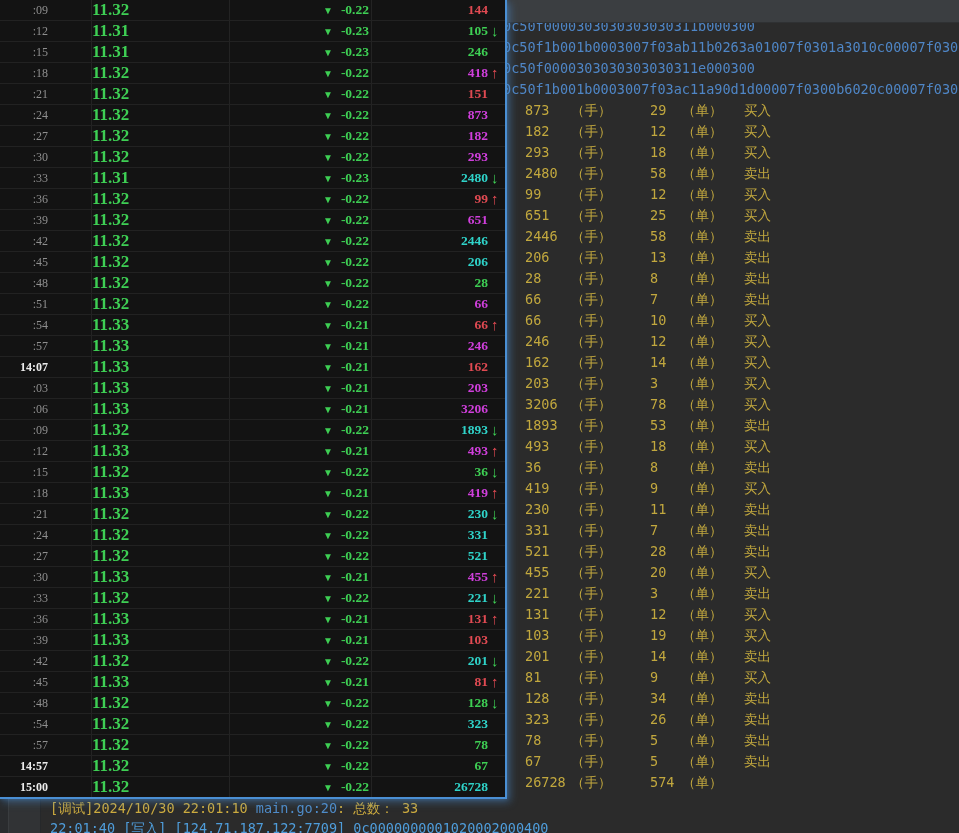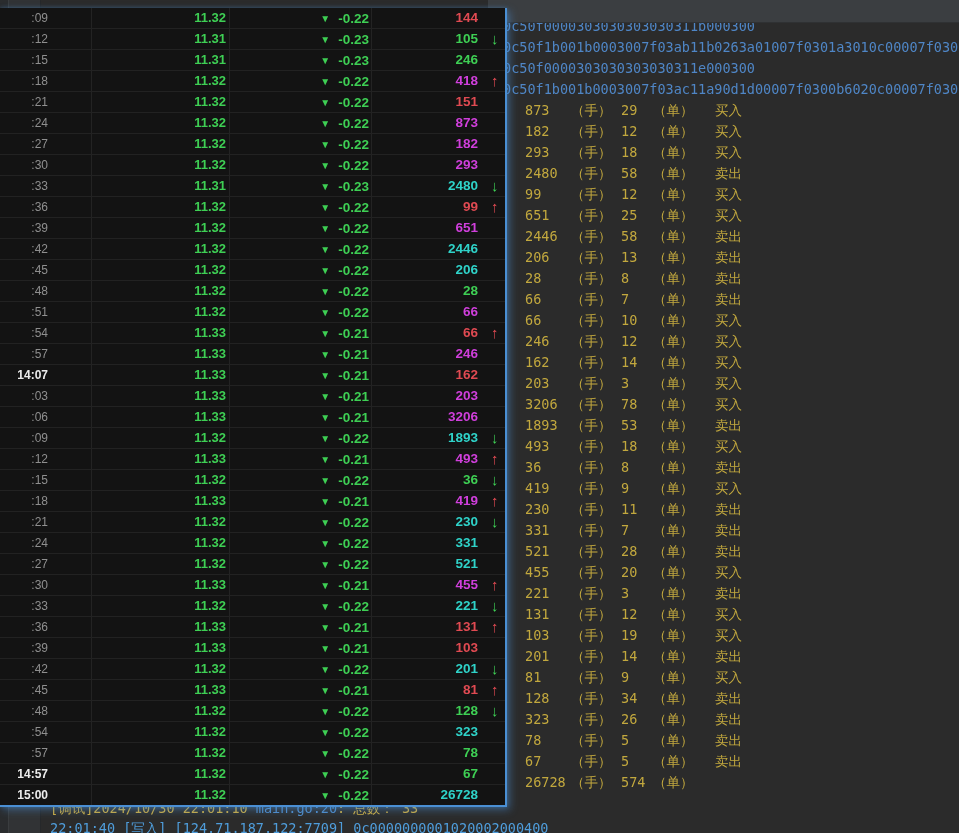--- a/index.html
+++ b/index.html
@@ -15,48 +15,49 @@
   .topbar{position:absolute;left:488px;top:0;right:0;height:22px;background:var(--toolbar-bg,#3b3e41);border-bottom:1px solid #2f3133;z-index:3;}
   
   .right-console{
     position:absolute;left:497px;top:16px;z-index:2;white-space:nowrap;
     font-family:"DejaVu Sans Mono","DejaVu Sans",monospace;font-size:13.5px;line-height:21px;
   }
   .hexline{color:var(--console-blue,#4f86c6);padding-left:6px;}
   .trade-row{display:flex;color:var(--console-yellow,#c2a83e);padding-left:28px;}
   .tc-vol{flex:none;width:46px;}
   .tc-shou{flex:none;width:50px;}
-  .tc-cnt{flex:none;width:32px;}
+  .tc-cnt{flex:none;width:32px;margin-left:29px;}
   .tc-dan{flex:none;width:62px;}
   .tc-dir{flex:none;}
   
   .bottom-log{
     position:absolute;left:40px;top:798px;z-index:4;white-space:nowrap;
     font-family:"DejaVu Sans Mono","DejaVu Sans",monospace;font-size:13.5px;line-height:20px;
   }
   .log-line{margin-left:10px;}
   .log-debug{color:var(--log-yellow,#ccab3f);}
   .log-link{color:var(--link-blue,#4f8cc9);cursor:pointer;}
   .log-write{color:var(--log-blue,#4f9ddb);}
   
   .data-window{
-    position:absolute;left:0;top:8px;width:505px;height:797px;z-index:10;
+    position:absolute;left:0;top:0;width:505px;height:797px;z-index:10;
     background:var(--table-bg,#131313);overflow:hidden;
     border-right:2px solid var(--window-glow,#4a8fd4);
     border-bottom:2px solid var(--window-glow,#4a8fd4);
     box-shadow:3px 3px 8px rgba(74,143,212,.45), 0 0 4px rgba(74,143,212,.35);
+    font-family:Liberation Serif, serif;
   }
   .t-row{display:flex;align-items:center;height:21px;box-sizing:border-box;border-bottom:1px solid #222222;}
   .t-row > span{box-sizing:border-box;flex:none;}
   .c-time{width:91px;text-align:right;padding-right:43px;font-size:12px;color:var(--time-dim,#8f8f8f);}
   .c-time.t-strong{color:var(--time-strong,#ececec);font-weight:bold;}
-  .c-price{width:138px;text-align:right;padding-right:3px;color:var(--tick-green,#3ecf54);font-weight:bold;font-size:13px;border-left:1px solid #232323;height:100%;line-height:20px;}
+  .c-price{width:138px;text-align:left;padding-right:3px;color:var(--tick-green,#3ecf54);font-weight:bold;font-size:17px;border-left:1px solid #232323;height:100%;line-height:20px;}
   .c-change{width:142px;display:flex;justify-content:flex-end;align-items:center;padding-right:2px;color:var(--tick-green,#3ecf54);font-weight:bold;font-size:13.5px;border-left:1px solid #232323;height:100%;}
   .tri{font-size:10px;margin-right:8px;}
-  .c-vol{width:134px;position:relative;text-align:right;padding-right:27px;font-weight:bold;font-size:13.5px;border-left:1px solid #232323;height:100%;line-height:20px;}
+  .c-vol{width:134px;position:relative;text-align:right;padding-right:17px;font-weight:bold;font-size:13.5px;border-left:1px solid #232323;height:100%;line-height:20px;}
   .vc-red{color:var(--tick-red,#e04a52);}
   .vc-green{color:var(--tick-green,#3ecf54);}
   .vc-magenta{color:var(--tick-magenta,#d03fdc);}
   .vc-cyan{color:var(--tick-cyan,#2fd3c9);}
   .arrow{position:absolute;right:-2px;top:50%;transform:translateY(-50%);width:16px;text-align:left;font-size:15px;font-weight:bold;}
   .arrow.up{color:var(--tick-red,#e04a52);}
   .arrow.down{color:var(--tick-green,#3ecf54);}
 </style>
 </head>
 <body>

